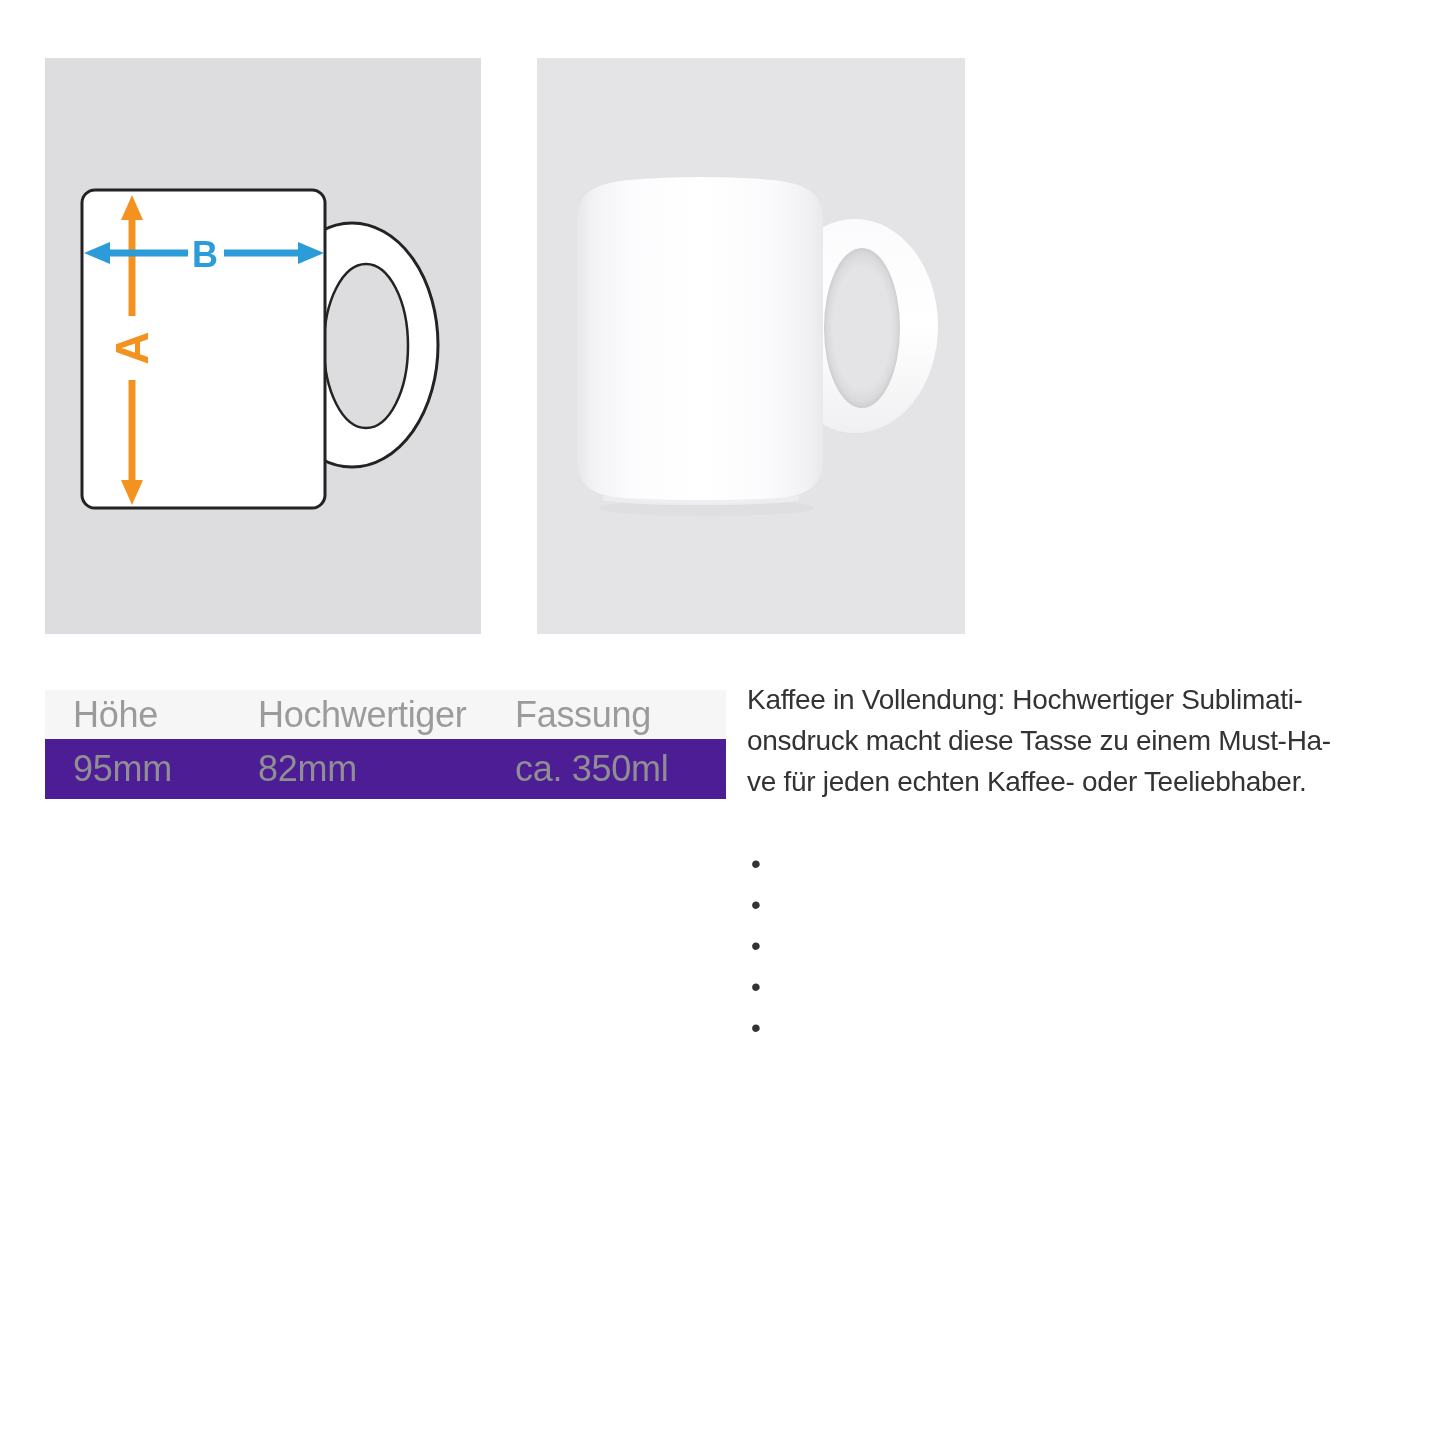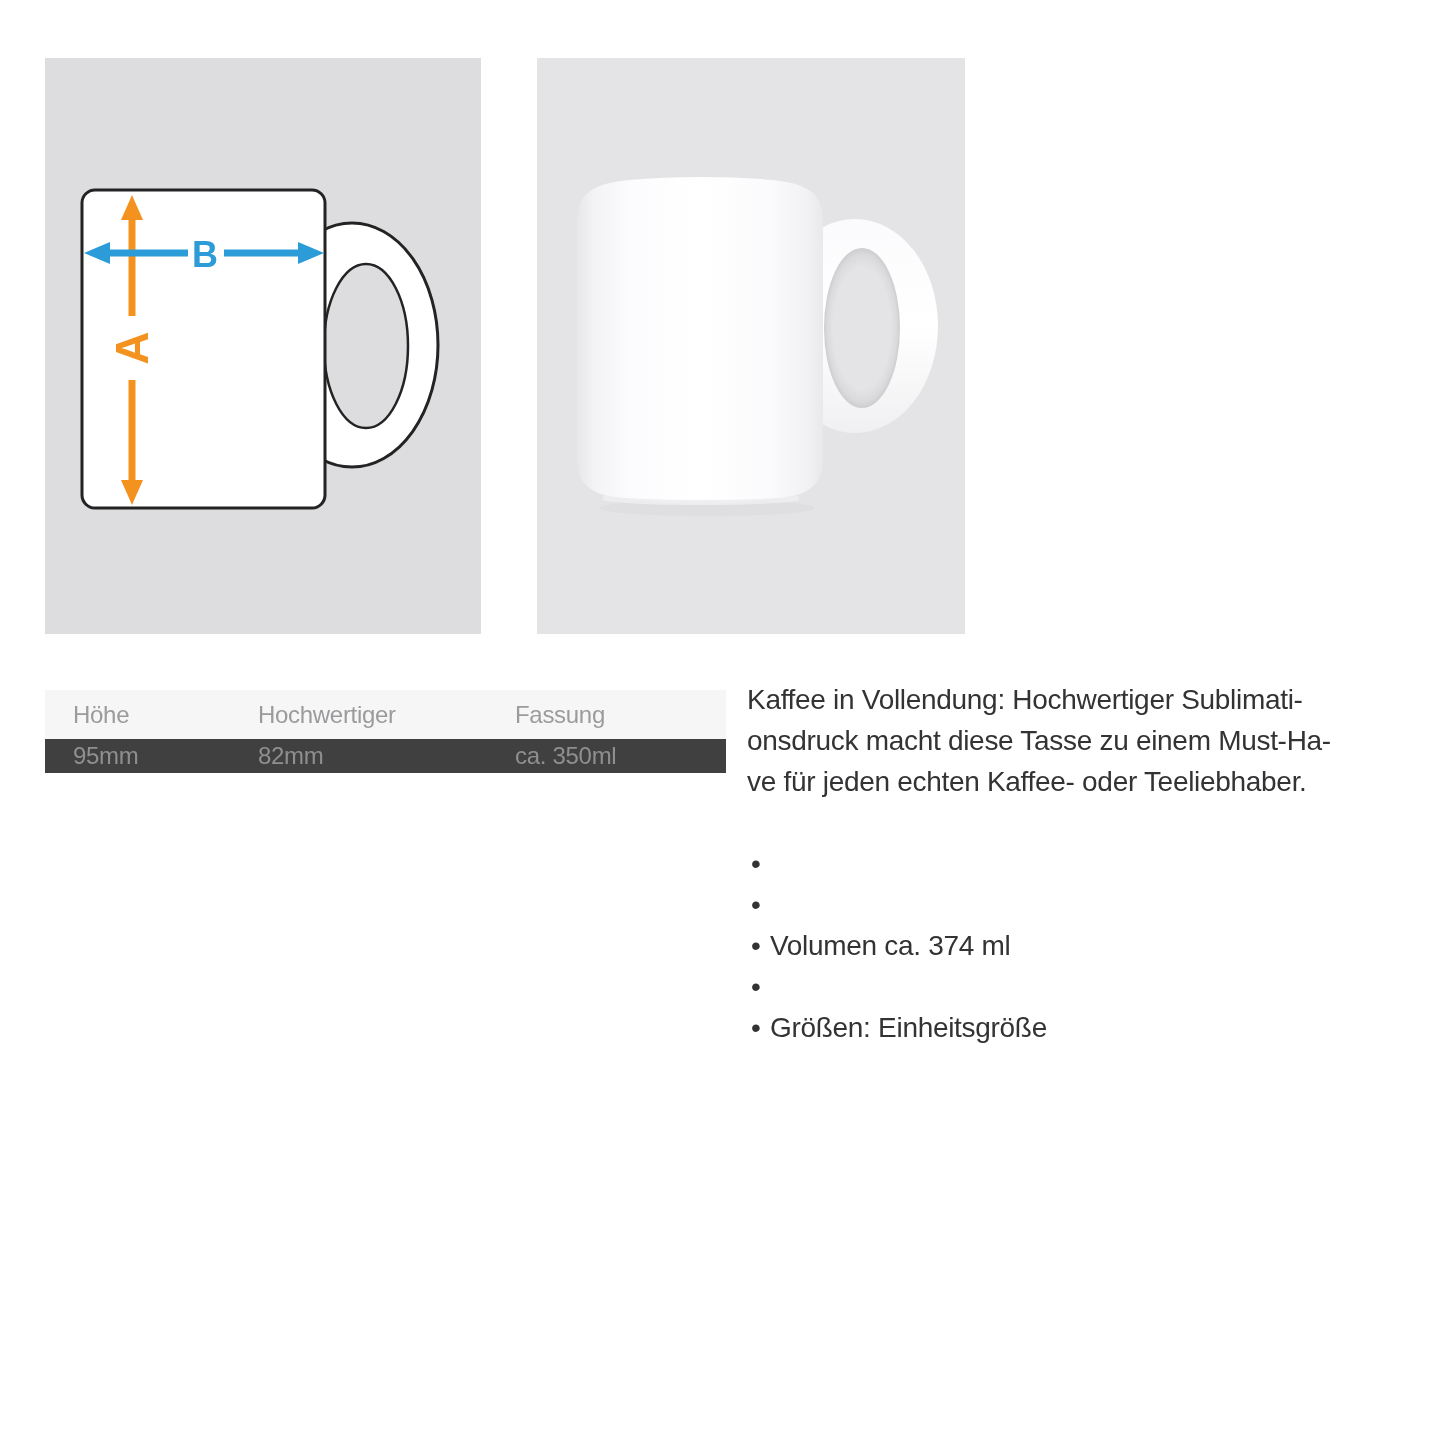--- a/index.html
+++ b/index.html
@@ -23,24 +23,24 @@
     text-anchor: middle;
     dominant-baseline: central;
   }
   .label-a { font-size: 46px; }
   .label-b { font-size: 36px; }
 
   
   .spec-table { position: absolute; left: 45px; top: 690px; width: 681px; }
   .spec-row { display: grid; grid-template-columns: 185px 257px 239px; align-items: center; }
   .spec-head { height: 49px; background: #F6F6F7; color: #9B9B9D; }
-  .spec-vals { height: 34px; background: #404040; color: #8F8F91; }
+  .spec-vals { height: 60px; background: #4c1d95; color: #8F8F91; }
   .spec-cell {
     padding-left: 28px;
-    font-size: 24px;
+    font-size: 36px;
     letter-spacing: -0.3px;
     white-space: nowrap;
     overflow: hidden;
   }
 
   
   .description {
     position: absolute; left: 747px; top: 679px; width: 700px;
     color: #333335;
     font-size: 28px;
@@ -136,25 +136,23 @@
 ve für jeden echten Kaffee- oder Teeliebhaber.</p>
     <ul class="bullets">
       <li class="bullet-item">
         <span class="dot">•</span>
       </li>
       <li class="bullet-item">
         <span class="dot">•</span>
       </li>
       <li class="bullet-item">
         <span class="dot">•</span>
-        <span class="bullet-text">Volumen ca. 374 ml</span>
       </li>
       <li class="bullet-item">
         <span class="dot">•</span>
       </li>
       <li class="bullet-item">
         <span class="dot">•</span>
-        <span class="bullet-text">Größen:  Einheitsgröße</span>
       </li>
     </ul>
   </div>
 
 </div>
 
 </body></html>

